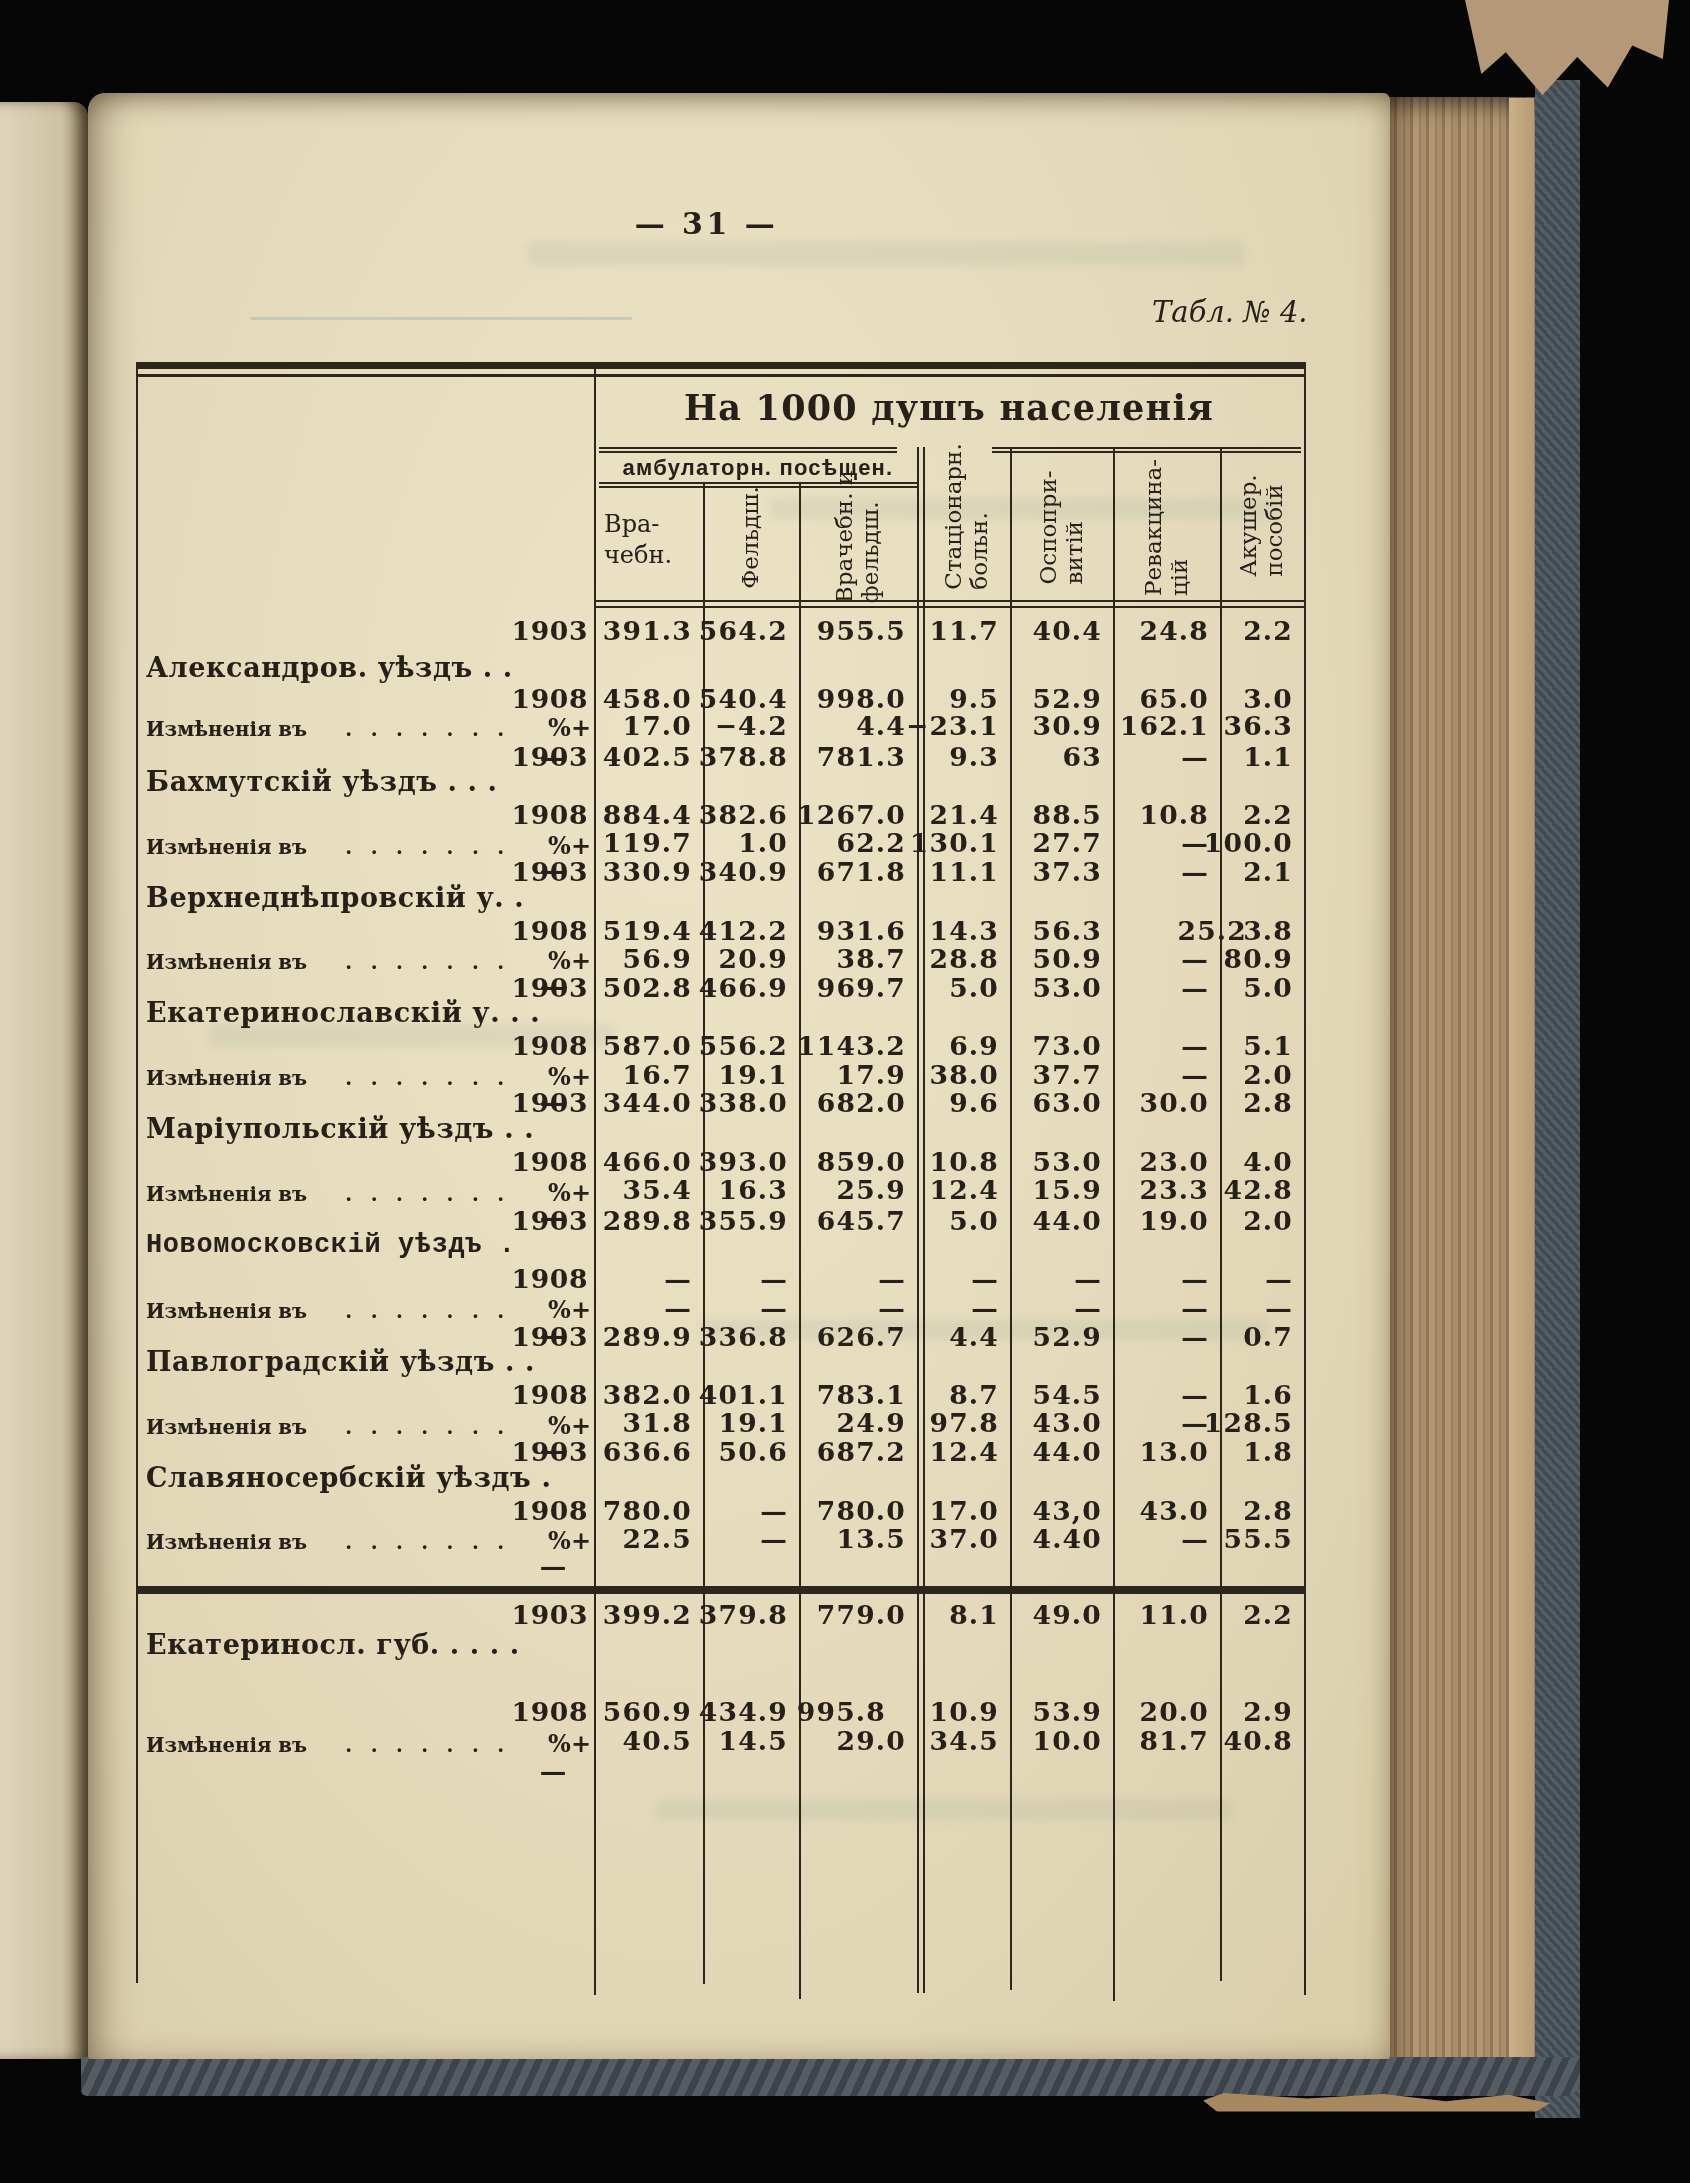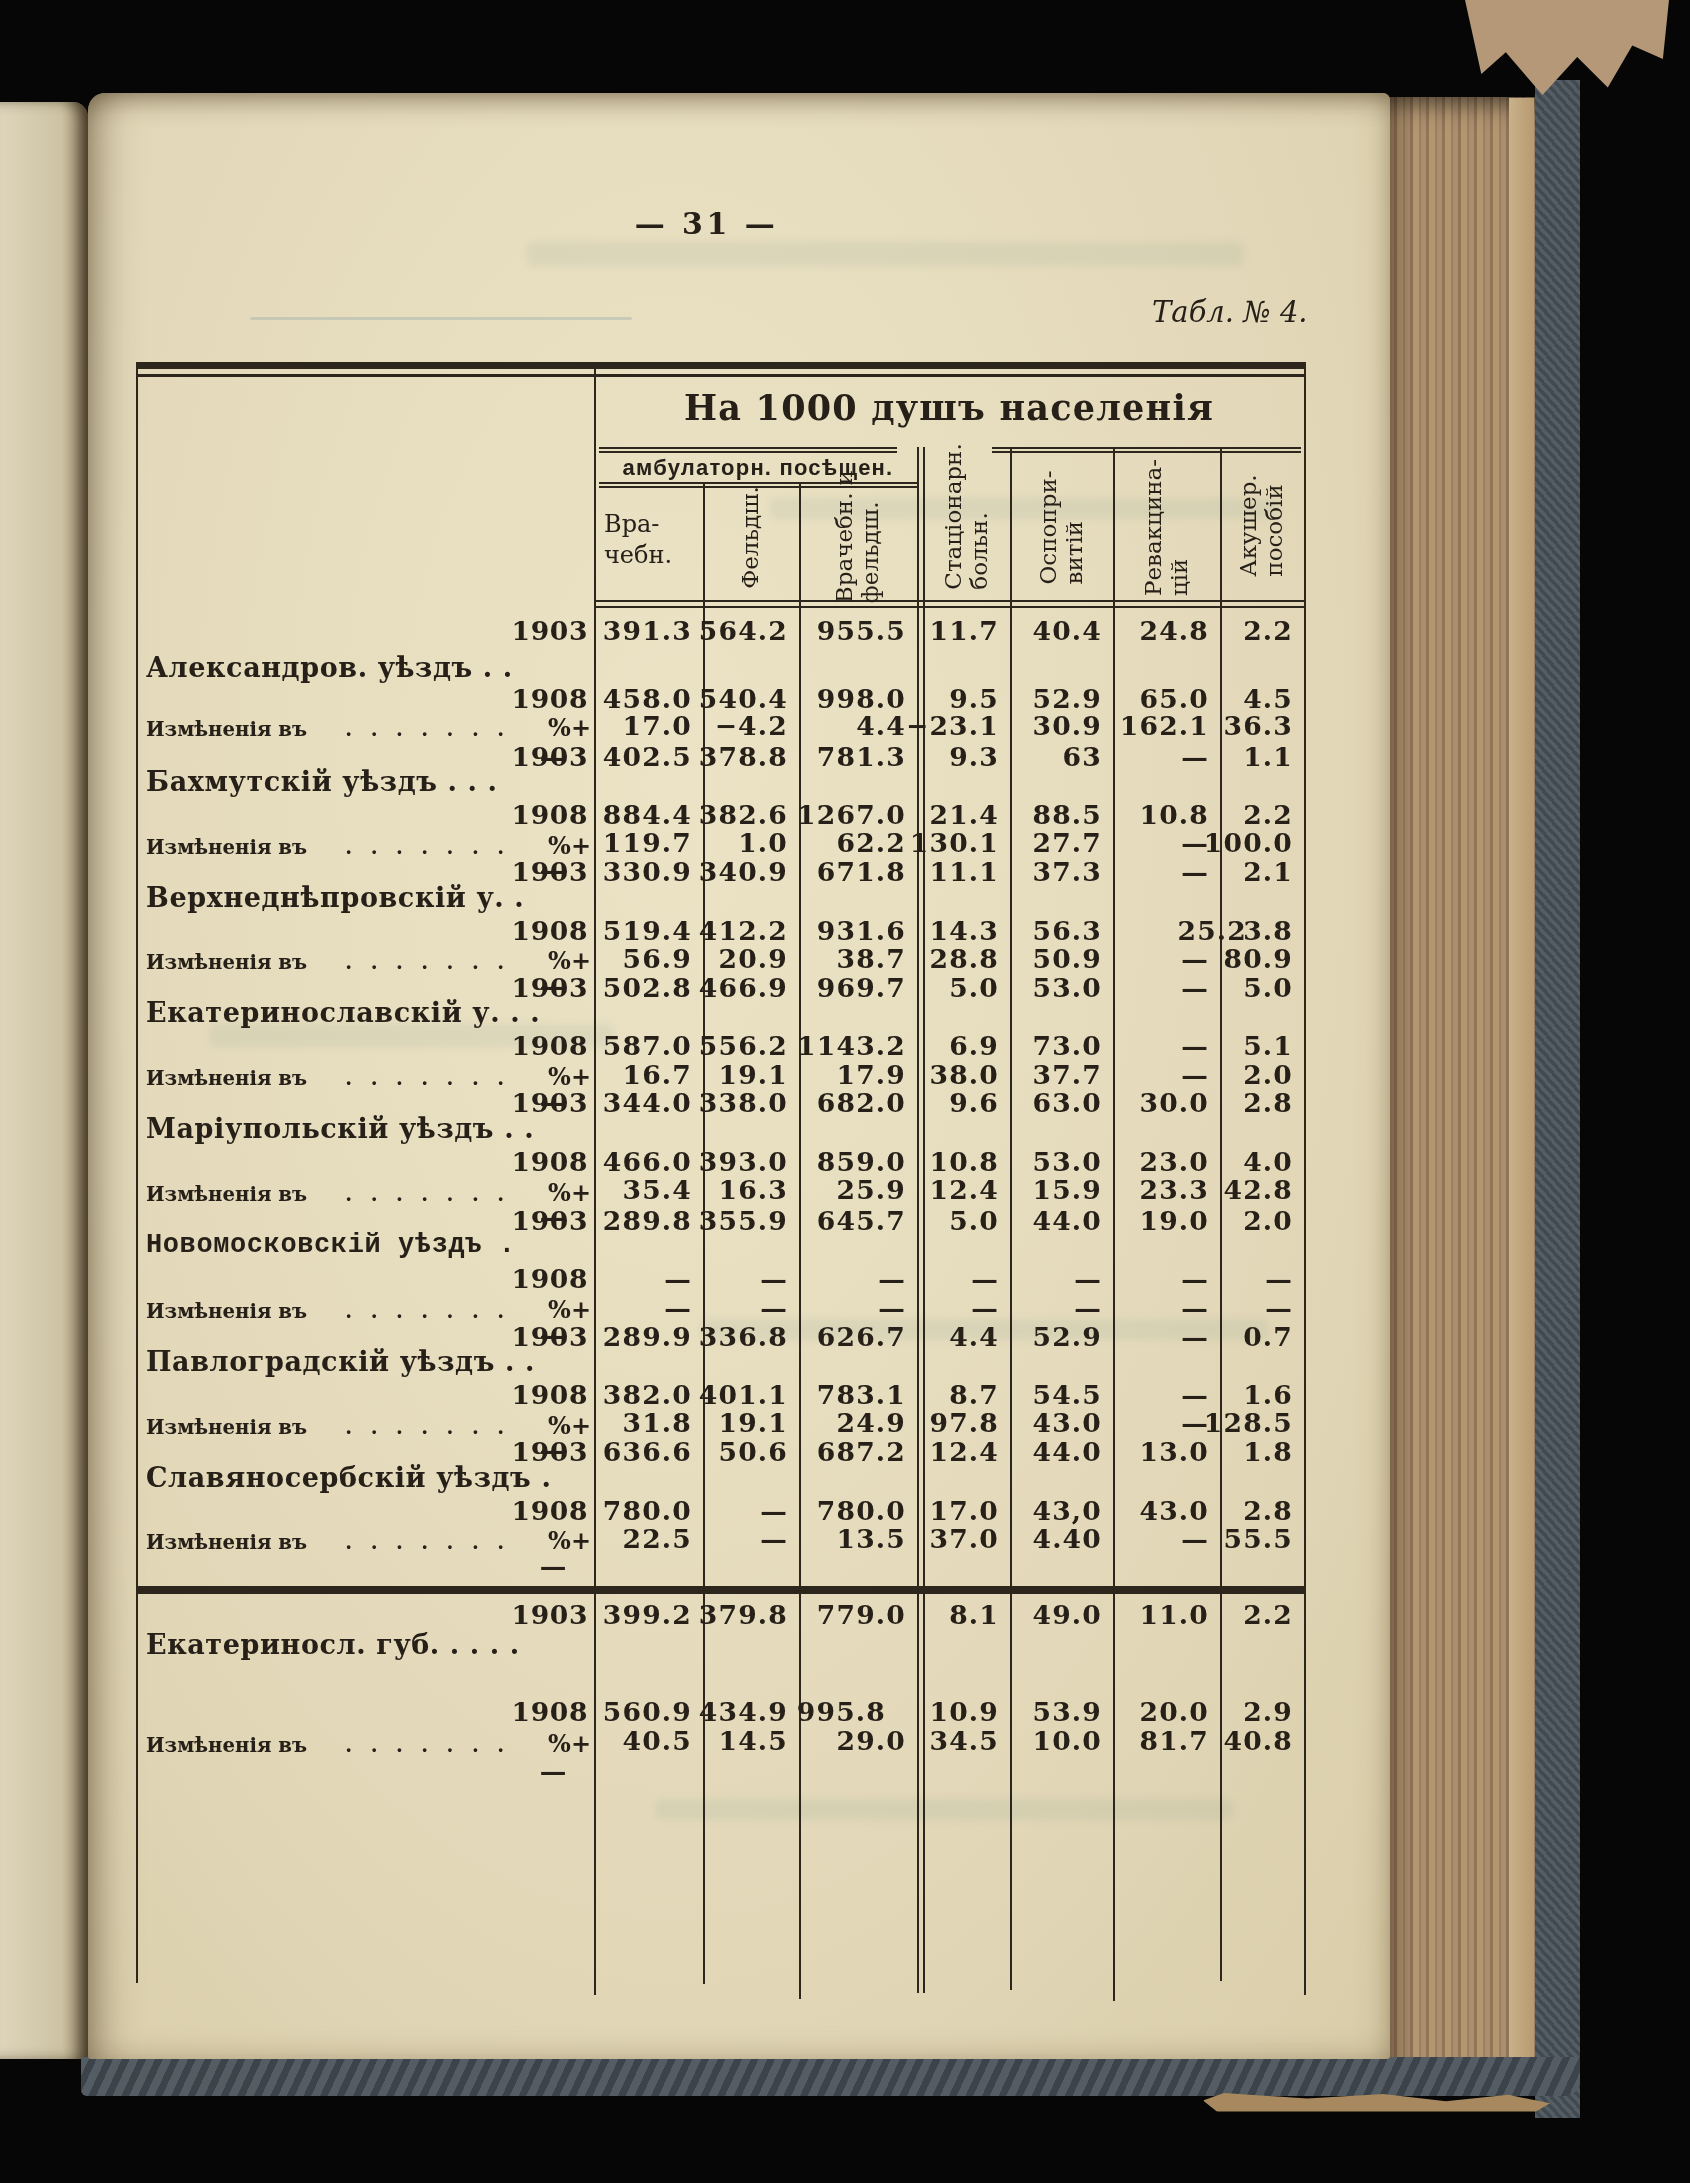--- a/index.html
+++ b/index.html
@@ -144,21 +144,21 @@
     <div class="abs cell" style="left: 971px; top: 522px; width: 150px;">24.8</div>
     <div class="abs cell" style="left: 1055px; top: 522px; width: 150px;">2.2</div>
     <div class="abs uname" style="left: 58px; top: 559px;">Александров. уѣздъ  .  .</div>
     <div class="abs year" style="left: 361px; top: 590px; width: 139px;">1908</div>
     <div class="abs cell" style="left: 454px; top: 590px; width: 150px;">458.0</div>
     <div class="abs cell" style="left: 550px; top: 590px; width: 150px;">540.4</div>
     <div class="abs cell" style="left: 668px; top: 590px; width: 150px;">998.0</div>
     <div class="abs cell" style="left: 761px; top: 590px; width: 150px;">9.5</div>
     <div class="abs cell" style="left: 864px; top: 590px; width: 150px;">52.9</div>
     <div class="abs cell" style="left: 971px; top: 590px; width: 150px;">65.0</div>
-    <div class="abs cell" style="left: 1055px; top: 590px; width: 150px;">4.5</div>
+    <div class="abs cell" style="left: 1055px; top: 590px; width: 150px;">3.0</div>
     <div class="abs pctline" style="left: 58px; top: 620px;">
       <span class="pl">Измѣненія въ</span>
       <span class="pd">. . . . . . .</span>
       <span class="pt">%+</span>
     </div>
     <div class="abs cell" style="left: 454px; top: 617px; width: 150px;">17.0</div>
     <div class="abs cell" style="left: 550px; top: 617px; width: 150px;">−4.2</div>
     <div class="abs cell" style="left: 668px; top: 617px; width: 150px;">4.4</div>
     <div class="abs cell" style="left: 761px; top: 617px; width: 150px;">−23.1</div>
     <div class="abs cell" style="left: 864px; top: 617px; width: 150px;">30.9</div>

